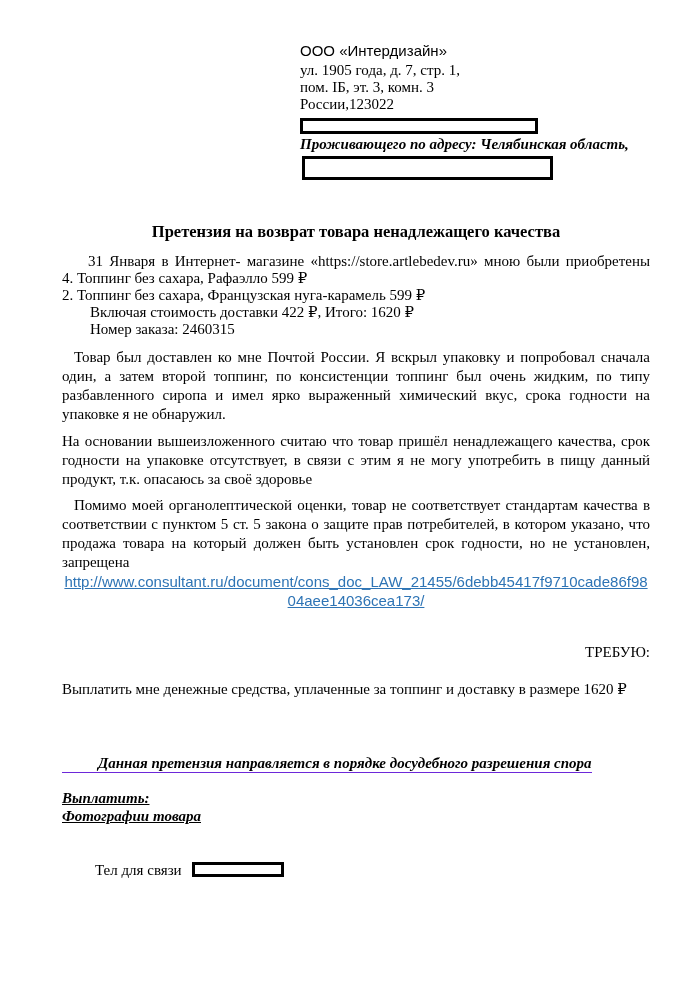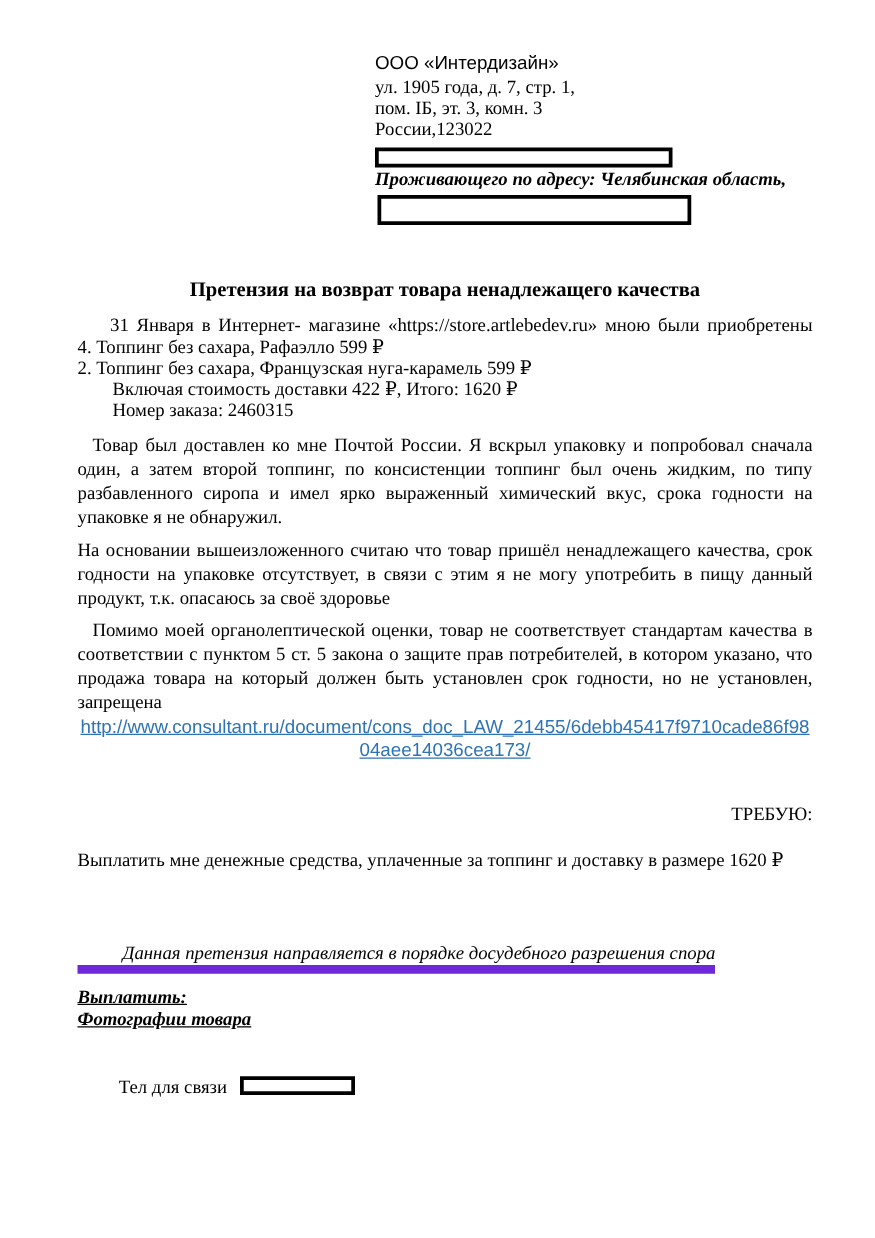--- a/index.html
+++ b/index.html
@@ -50,22 +50,22 @@
     font-size:15px; line-height:19px;
     text-decoration:underline;
     word-break:break-all;
     text-align:center;
   }
   .demand-head { margin-top:33px; text-align:right; line-height:19px; }
   .demand { margin:18px 0 0 0; line-height:19px; text-align:left; }
 
   .pretrial { margin-top:55px; line-height:19px; }
   .pretrial-text {
-    font-weight:normal; font-style:italic;
-    border-bottom:7px solid #6d28d9;
+    font-weight:bold; font-style:italic;
+    border-bottom:1px solid #6d28d9;
     padding-left:36px; padding-bottom:1px;
   }
   .attachment-block { margin-top:16px; line-height:18px; }
   .bi-u { font-weight:bold; font-style:italic; text-decoration:underline; }
 
   .phone-row { margin-top:36px; padding-left:33px; line-height:19px; }
   .redact-3 {
     display:inline-block;
     width:86px; height:9px;
     border:3px solid #000000;

